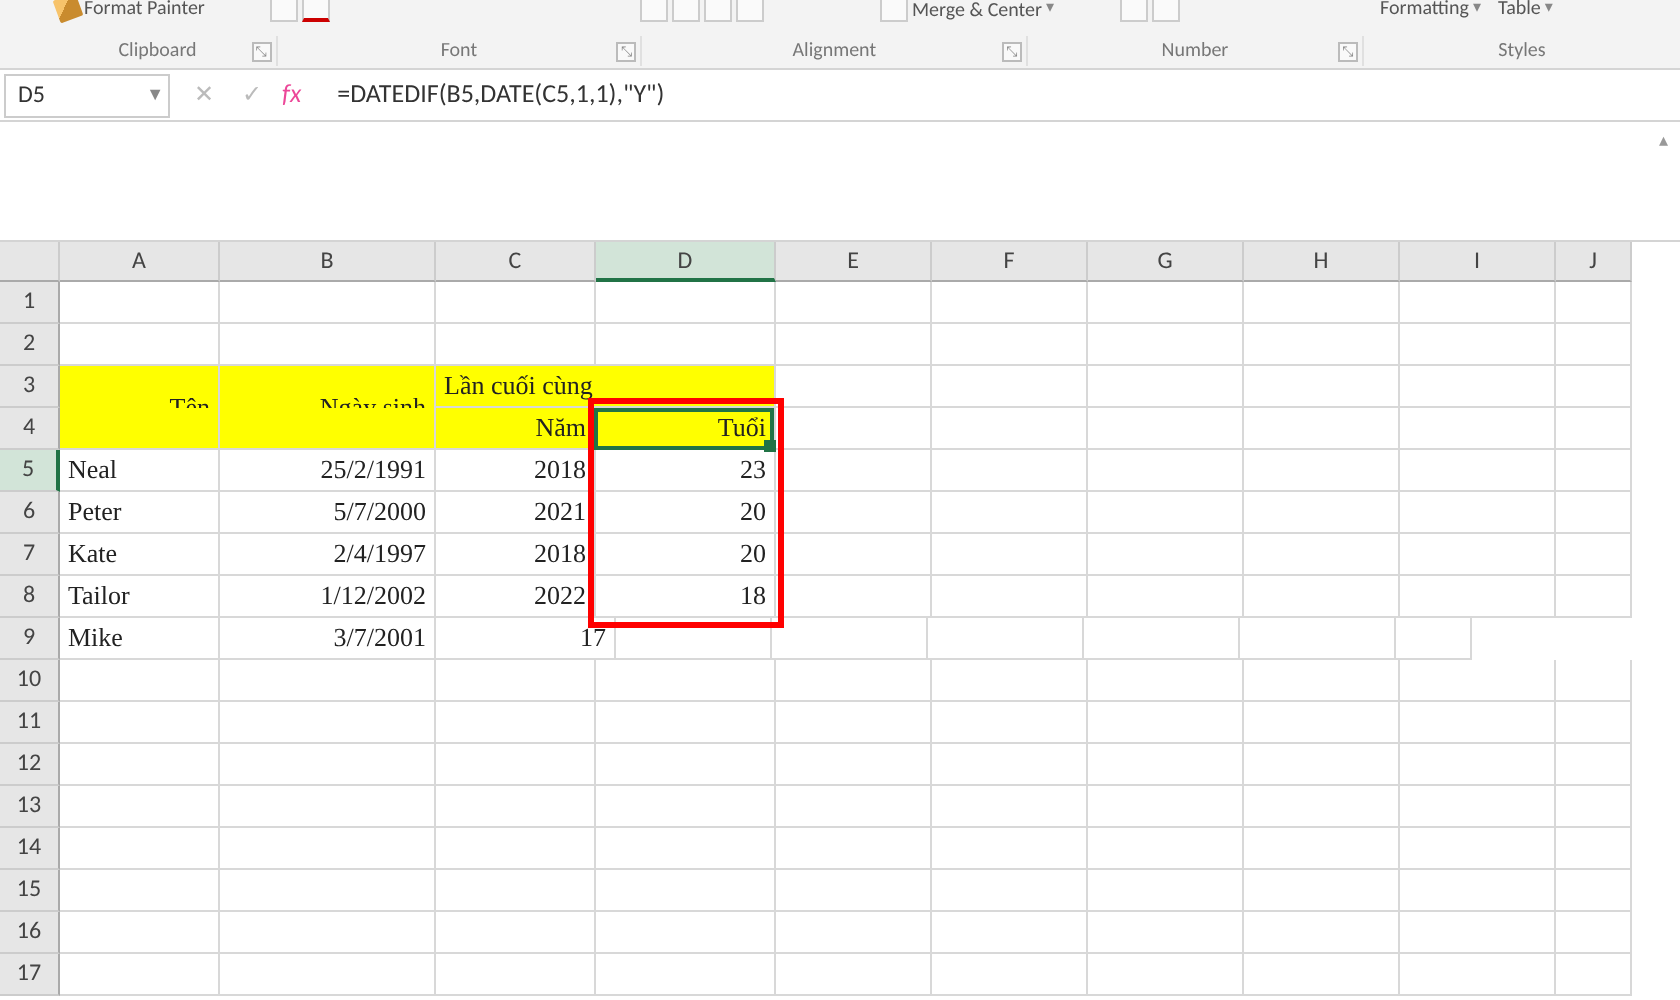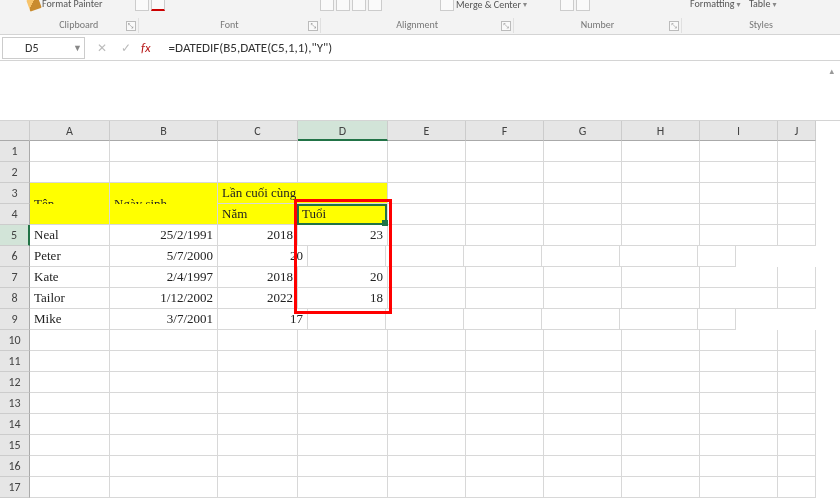--- a/index.html
+++ b/index.html
@@ -16,42 +16,42 @@
   .g-styles { width: 160px; border-right: none;}
   .top-btns { position:absolute; top:-3px; display:flex; gap:2px; font-size:10px; color:#555; align-items:center; }
   .tb-font { left: 135px; }
   .tb-align { left: 320px; }
   .tb-merge { left: 440px; }
   .tb-num { left: 560px; }
   .tb-styles { left: 690px; }
   .mini-ico { width:14px; height:14px; border:1px solid #ccc; background:#fafafa; display:inline-block;}
 
   .namebox-row { height: 26px; background: #fff; border-bottom: 1px solid #d4d4d4; display: flex; align-items: center; font-size: 12px; }
-  .namebox { width: 83px; height: 22px; border: 1px solid #ccc; margin-left: 2px; display: flex; align-items: center; padding: 0 22px; color: #333; position: relative; background:#fff;}
+  .namebox { width: 83px; height: 22px; border: 1px solid #ccc; margin-left: 2px; display: flex; align-items: center; padding: 0 6px; color: #333; position: relative; background:#fff;}
   .namebox .dd { position: absolute; right: 2px; color: #888; font-size: 9px; }
   .fx-btns { display: flex; align-items: center; gap: 6px; margin: 0 8px; color: #999; }
   .fx-btn { width: 18px; text-align: center; color: #bbb; font-size: 12px;}
-  .fx-label { font-style: italic; color: #b91c1c; font-size: 13px; margin-right: 6px;}
+  .fx-label { font-style: italic; color: #ec4899; font-size: 13px; margin-right: 6px;}
   .formula-input { flex: 1; height: 22px; border: none; font-size: 13px; color: #333; padding: 0 4px; outline: none; }
   .formula-expand { height:60px; background:#fff; border-bottom:1px solid #d4d4d4; position:relative;}
   .formula-expand .chev { position:absolute; right:6px; top:4px; color:#999; font-size:9px;}
 
   .sheet { position: relative; display: flex; }
   .corner { width: 30px; height: 20px; background: #e6e6e6; border-right: 1px solid #ccc; border-bottom: 1px solid #aaa; }
   .col-headers { display: flex; height: 20px; }
   .ch { background: #e6e6e6; border-right: 1px solid #ccc; border-bottom: 1px solid #aaa; text-align: center; font-size: 12px; color: #444; line-height: 20px; }
   .ch.sel { background: #d2e4d8; border-bottom: 2px solid #217346;}
   .row-headers { display: flex; flex-direction: column; }
   .rh { width: 30px; height: 21px; background: #e6e6e6; border-right: 1px solid #aaa; border-bottom: 1px solid #ccc; text-align: center; font-size: 12px; color: #444; line-height: 21px; }
   .rh.sel { background: #d2e4d8; border-right: 2px solid #217346;}
   .grid-area { position: relative; }
   .grid { position: relative; }
   .grow { display: flex; height: 21px; }
   .cell { border-right: 1px solid #d8d8d8; border-bottom: 1px solid #d8d8d8; font-size: 13px; padding: 0 4px; line-height: 20px; color: #222; overflow: visible; white-space: nowrap; background:#fff; font-family: 'Times New Roman', serif;}
-  .cell.hdr { background: #ffff00; text-align: left; font-family: 'Times New Roman', serif; }
+  .cell.hdr { background: #ffff00; text-align: right; font-family: 'Times New Roman', serif; }
   .cell.ralign { text-align: right; }
   .wA { width: 80px; } .wB { width: 108px; } .wC { width: 80px; } .wD { width: 90px; }
   .wE { width: 78px; } .wF { width: 78px; } .wG { width: 78px; } .wH { width: 78px; } .wI { width: 78px; } .wJ { width: 38px;}
 
   .active-cell { position: absolute; border: 2px solid #217346; pointer-events: none; }
   .active-cell .handle { position: absolute; right: -3px; bottom: -3px; width: 6px; height: 6px; background: #217346; }
   .red-box { position: absolute; border: 3px solid #ff0000; pointer-events: none; }
 
   .brush-ico { display:inline-block; width:12px; height:12px; background: linear-gradient(135deg,#f7c36a 40%, #c98b2e 40%); border-radius:1px; transform: rotate(-20deg);}
 </style>
@@ -205,20 +205,21 @@
           <div class="cell wE"></div>
           <div class="cell wF"></div>
           <div class="cell wG"></div>
           <div class="cell wH"></div>
           <div class="cell wI"></div>
           <div class="cell wJ"></div>
         </div>
         <div class="grow">
           <div class="cell wA">Peter</div>
           <div class="cell wB ralign">5/7/2000</div>
+          <div class="cell wC ralign">2021</div>
           <div class="cell wD ralign">20</div>
           <div class="cell wE"></div>
           <div class="cell wF"></div>
           <div class="cell wG"></div>
           <div class="cell wH"></div>
           <div class="cell wI"></div>
           <div class="cell wJ"></div>
         </div>
         <div class="grow">
           <div class="cell wA">Kate</div>

